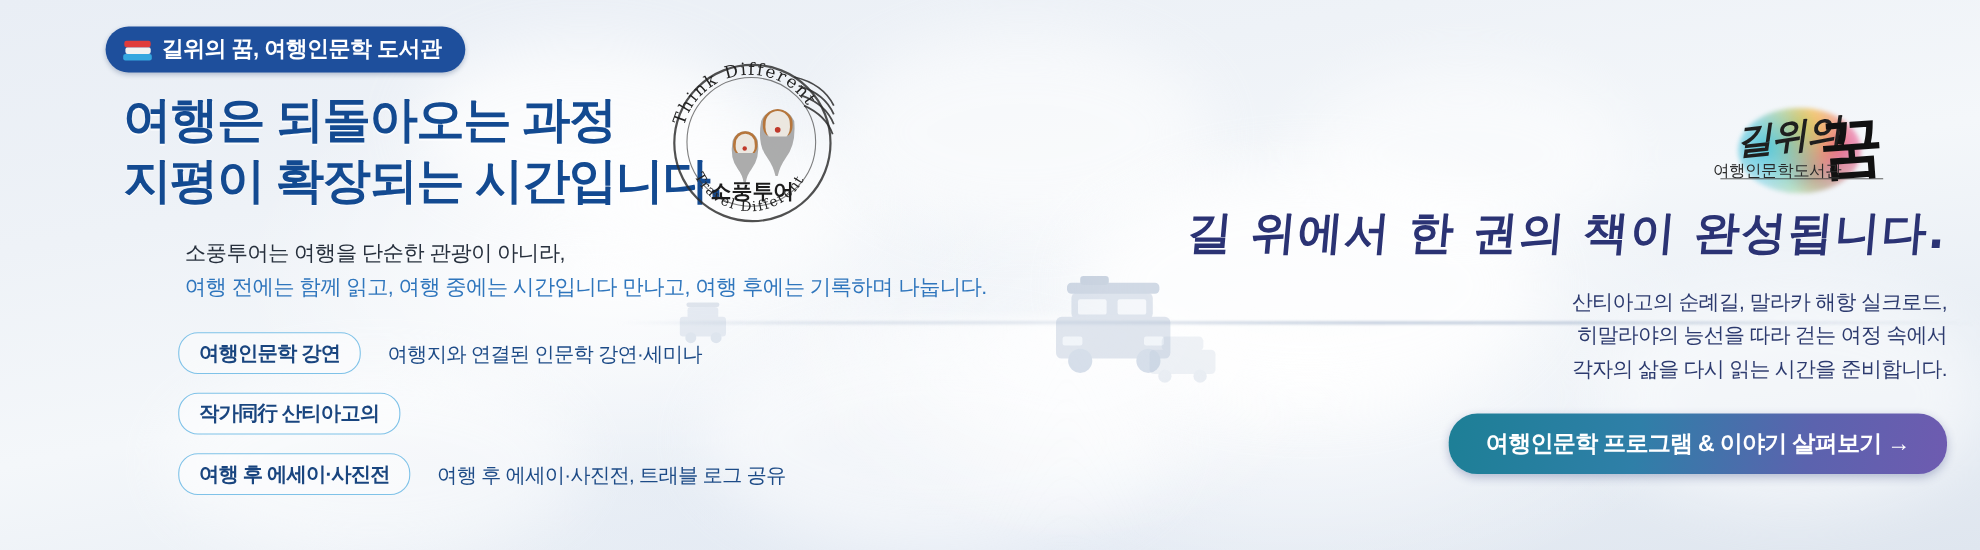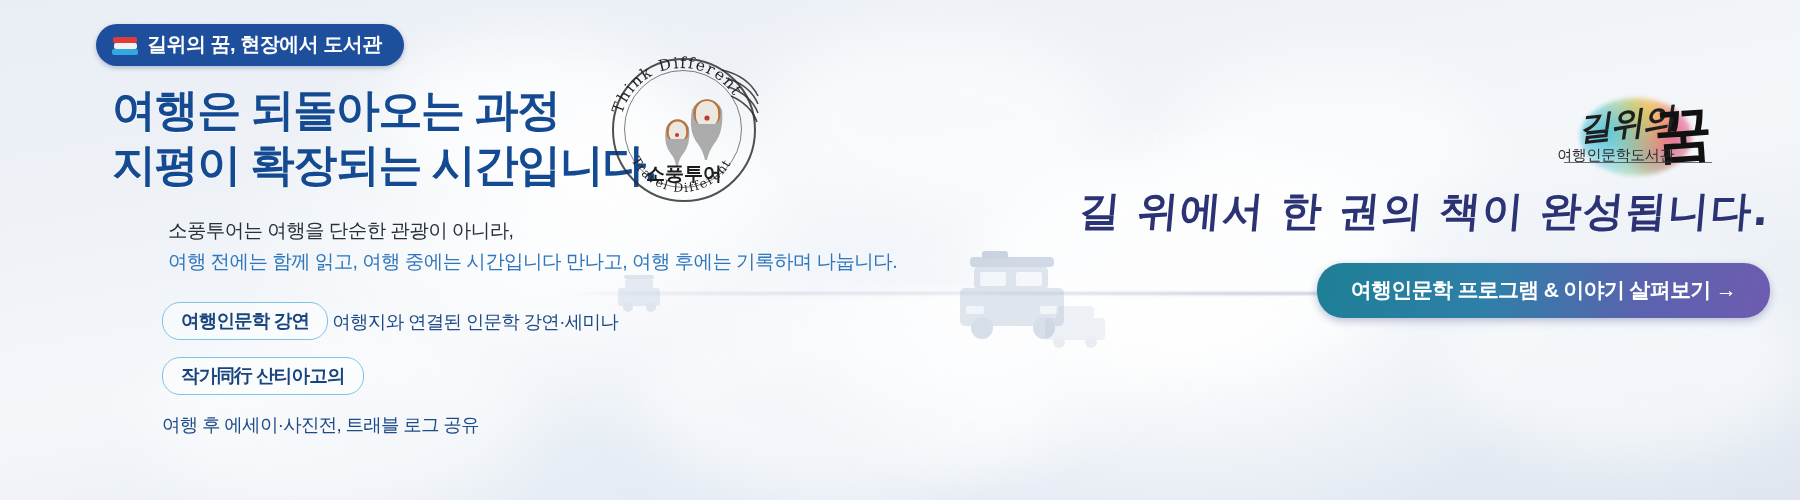--- a/index.html
+++ b/index.html
@@ -65,21 +65,21 @@
   }
   h1.headline .l2{display:block;}
 
   .lead{margin:22px 0 0 72px;font-size:19.5px;line-height:1.58;letter-spacing:-.6px;}
   .lead .ln{display:block;white-space:nowrap;}
   .lead .ln1{color:#27303d;}
   .lead .ln2{color:#2e5d93;}
   .lead .ln3{color:#2f76bd;}
 
   .taglist{margin:26px 0 0 66px;}
-  .tagrow{display:flex;align-items:center;gap:4px;margin-bottom:17px;}
+  .tagrow{display:flex;align-items:center;gap:24px;margin-bottom:17px;}
   .tagchip{
     border:1.6px solid #7fc2e8;border-radius:18px;background:rgba(255,255,255,.42);
     color:#19457f;font-size:18.5px;font-weight:bold;letter-spacing:-.8px;
     padding:5px 18px 6px 18px;white-space:nowrap;
   }
   .tagdesc{color:#1d4b87;font-size:18.5px;letter-spacing:-.7px;white-space:nowrap;}
 
   
   .stamp{position:absolute;left:604px;top:52px;width:160px;height:148px;}
   .stamp .ring{
@@ -194,21 +194,21 @@
   </div>
 
   <div class="left">
 
     <div class="pill-badge">
       <span class="books">
           <i></i>
           <i></i>
           <i></i>
         </span>
-      <span>길위의 꿈, 현장에서 도서관</span>
+      <span>길위의 꿈, 여행인문학 도서관</span>
     </div>
 
     <h1 class="headline">
       <span class="l1">여행은 되돌아오는 과정</span>
       <span class="l2">지평이 확장되는 시간입니다.</span>
     </h1>
 
     <div class="lead">
       <span class="ln ln1">소풍투어는 여행을 단순한 관광이 아니라,</span>
       <span class="ln ln3">여행 전에는 함께 읽고, 여행 중에는 시간입니다 만나고, 여행 후에는 기록하며 나눕니다.</span>
@@ -216,20 +216,21 @@
 
     <div class="taglist">
       <div class="tagrow">
         <span class="tagchip">여행인문학 강연</span>
         <span class="tagdesc">여행지와 연결된 인문학 강연·세미나</span>
       </div>
       <div class="tagrow">
         <span class="tagchip">작가同行 산티아고의</span>
       </div>
       <div class="tagrow">
+        <span class="tagchip">여행 후 에세이·사진전</span>
         <span class="tagdesc">여행 후 에세이·사진전, 트래블 로그 공유</span>
       </div>
     </div>
   </div>
 
   <div class="stamp">
     <div class="ring"></div>
     <div class="ring2"></div>
     <svg width="160" height="148" viewBox="0 0 160 148">
       <defs>
@@ -270,16 +271,21 @@
     <div class="brandlogo">
       <div class="splash"></div>
       <div class="kal">길위의</div>
       <div class="kkum">꿈</div>
       <div class="sub">여행인문학도서관</div>
       <div class="underline"></div>
     </div>
 
     <h2 class="brushline">길 위에서 한 권의 책이 완성됩니다.</h2>
 
+    <div class="rlead">
+      <span class="ln">산티아고의 순례길, 말라카 해항 실크로드,</span>
+      <span class="ln">히말라야의 능선을 따라 걷는 여정 속에서</span>
+      <span class="ln">각자의 삶을 다시 읽는 시간을 준비합니다.</span>
+    </div>
 
     <button class="cta">여행인문학 프로그램 &amp; 이야기 살펴보기 →</button>
   </div>
 </div>
 
 </body></html>

